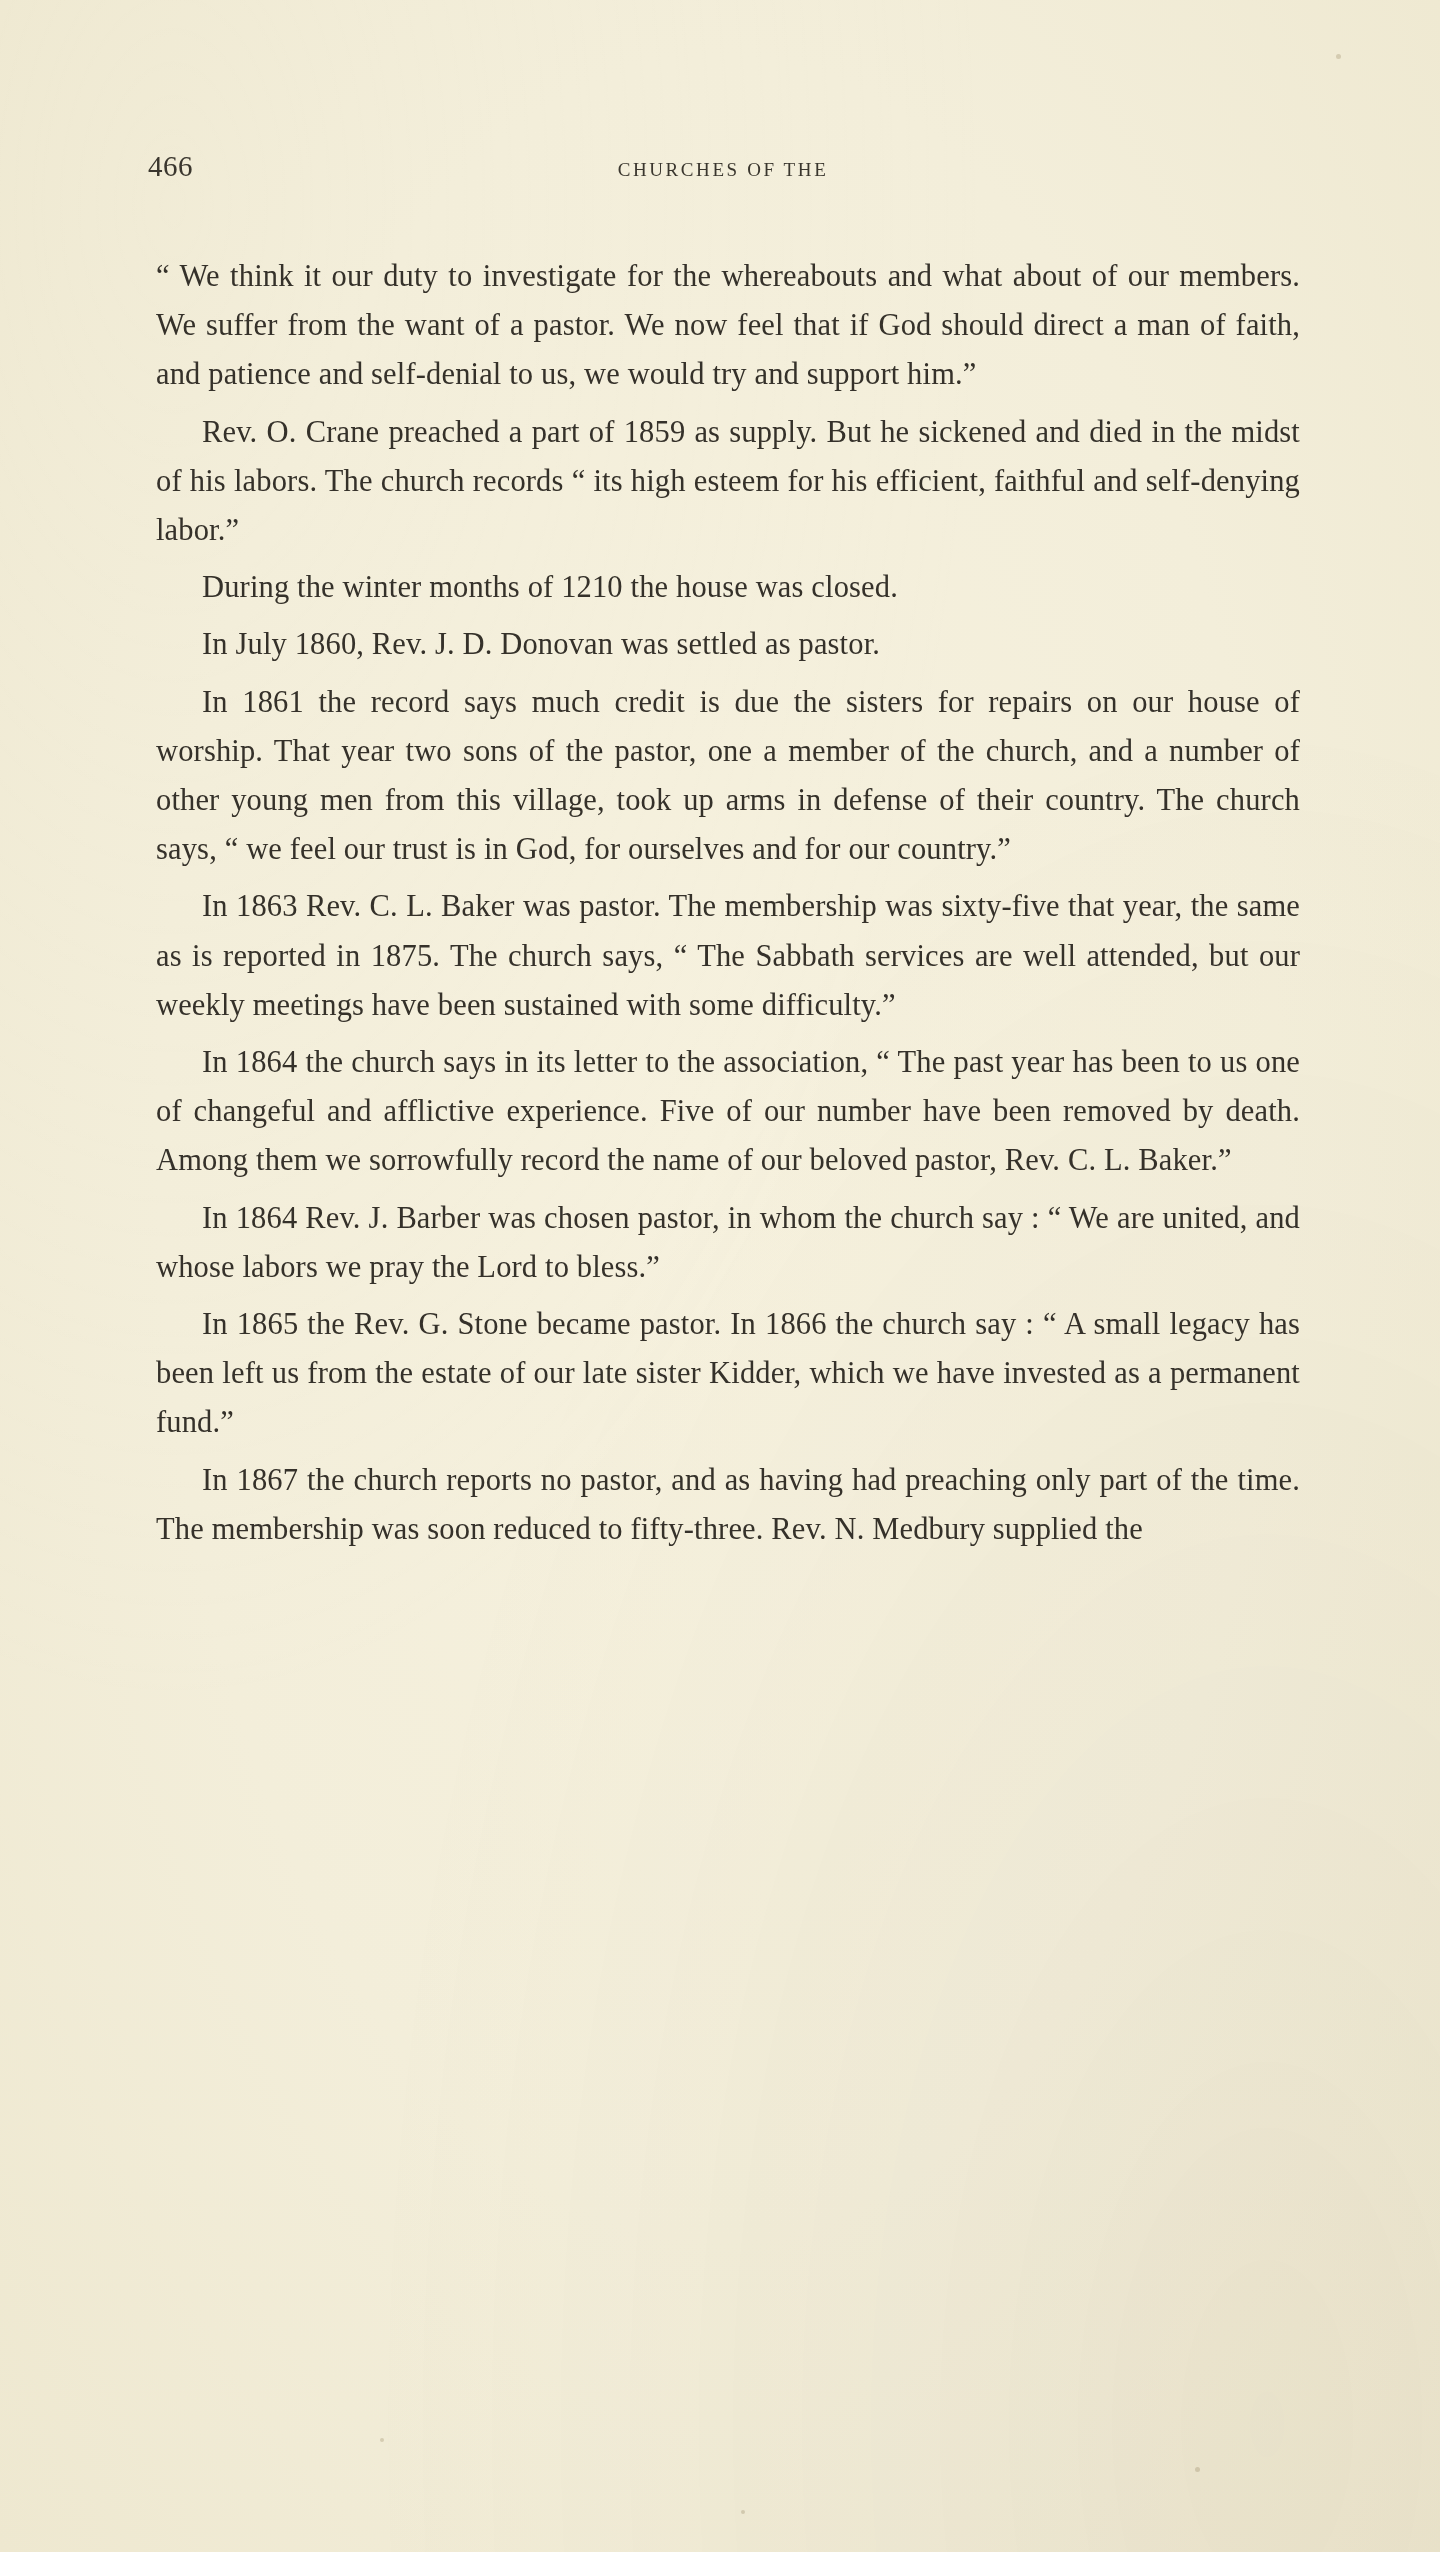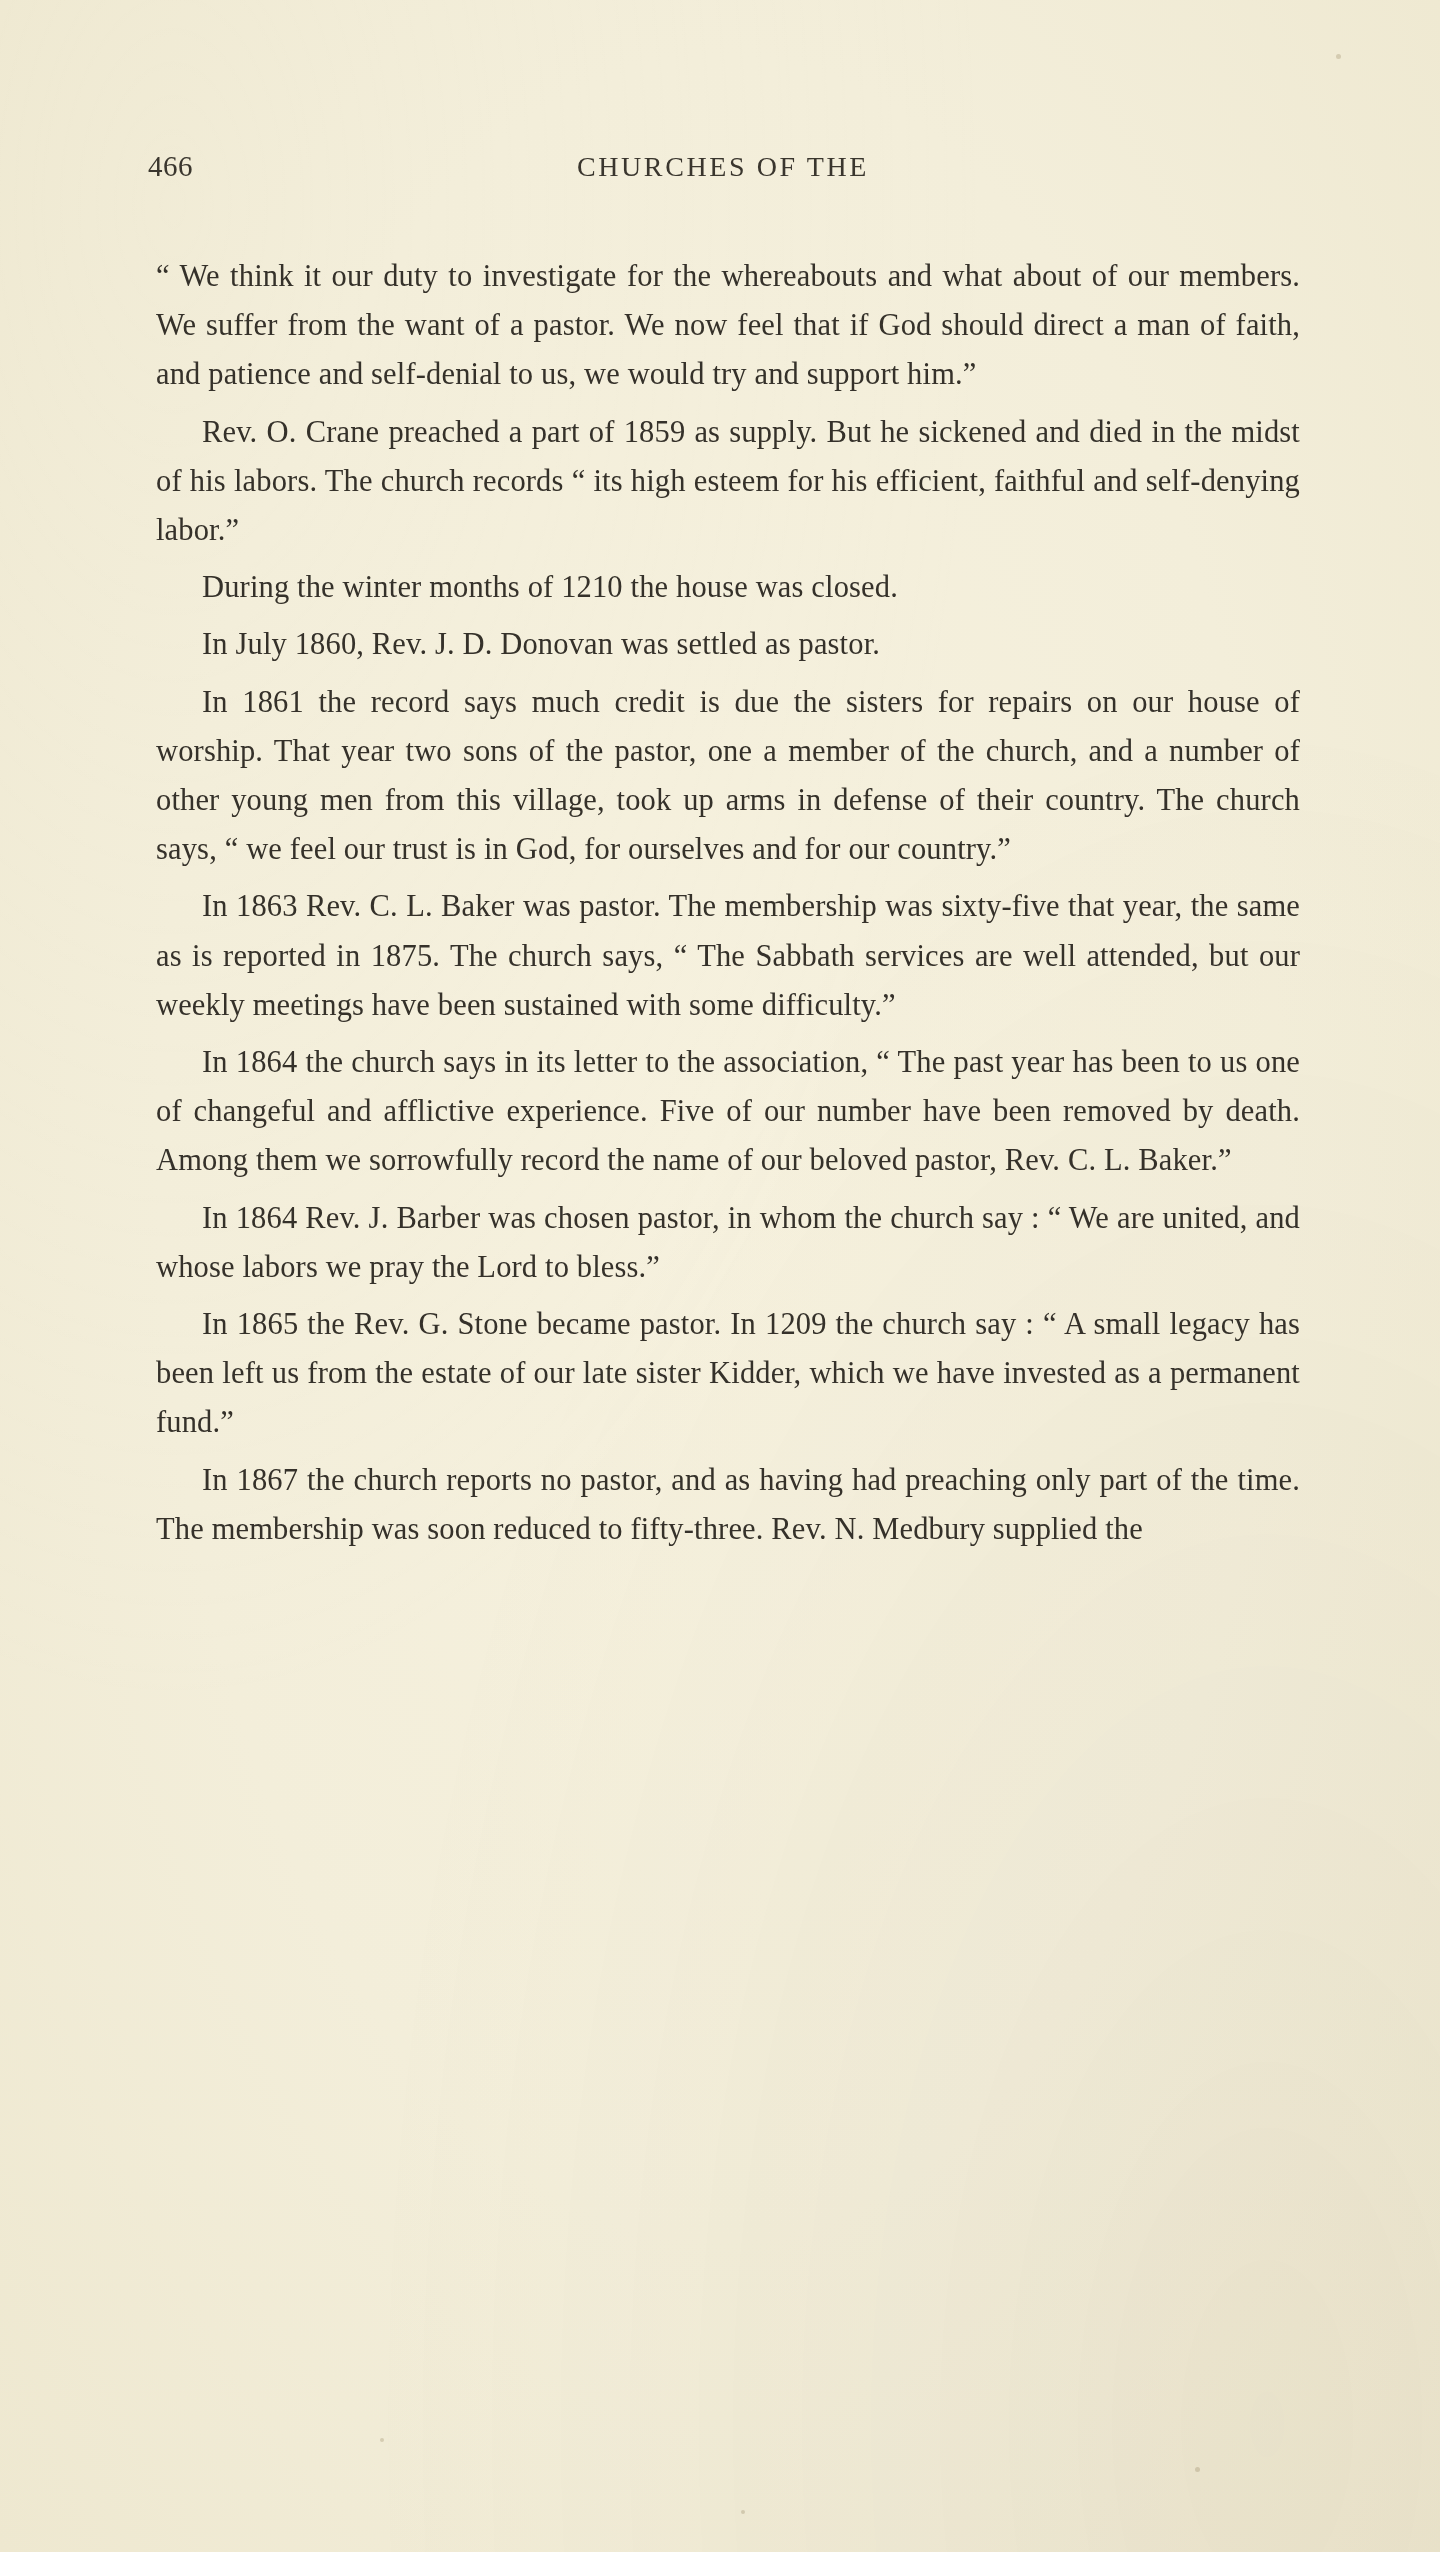--- a/index.html
+++ b/index.html
@@ -36,21 +36,21 @@
   }
   .folio {
     font-size: 29px;
     letter-spacing: 0.5px;
     color: #3a362e;
     width: 110px;
   }
   .running-head {
     flex: 1;
     text-align: center;
-    font-size: 28px;
+    font-size: 19px;
     letter-spacing: 2.6px;
     color: #3a362e;
     padding-right: 120px;
     text-transform: uppercase;
   }
   .body-text {
     font-size: 30.5px;
     line-height: 49.2px;
     text-align: justify;
     text-justify: inter-word;
@@ -102,18 +102,18 @@
 
     <div class="body-text">
       <p class="noindent">“ We think it our duty to investigate for the whereabouts and what about of our members. We suffer from the want of a pastor. We now feel that if God should direct a man of faith, and patience and self-denial to us, we would try and support him.”</p>
       <p>Rev. O. Crane preached a part of 1859 as supply. But he sickened and died in the midst of his labors. The church records “ its high esteem for his efficient, faithful and self-denying labor.”</p>
       <p>During the winter months of 1210 the house was closed.</p>
       <p>In July 1860, Rev. J. D. Donovan was settled as pastor.</p>
       <p>In 1861 the record says much credit is due the sisters for repairs on our house of worship. That year two sons of the pastor, one a member of the church, and a number of other young men from this village, took up arms in defense of their country. The church says, “ we feel our trust is in God, for ourselves and for our country.”</p>
       <p>In 1863 Rev. C. L. Baker was pastor. The membership was sixty-five that year, the same as is reported in 1875. The church says, “ The Sabbath services are well attended, but our weekly meetings have been sustained with some difficulty.”</p>
       <p>In 1864 the church says in its letter to the association, “ The past year has been to us one of changeful and afflictive experience. Five of our number have been removed by death. Among them we sorrowfully record the name of our beloved pastor, Rev. C. L. Baker.”</p>
       <p>In 1864 Rev. J. Barber was chosen pastor, in whom the church say : “ We are united, and whose labors we pray the Lord to bless.”</p>
-      <p>In 1865 the Rev. G. Stone became pastor. In 1209 the church say : “ A small legacy has been left us from the estate of our late sister Kidder, which we have invested as a permanent fund.”</p>
+      <p>In 1865 the Rev. G. Stone became pastor. In 1866 the church say : “ A small legacy has been left us from the estate of our late sister Kidder, which we have invested as a permanent fund.”</p>
       <p>In 1867 the church reports no pastor, and as having had preaching only part of the time. The membership was soon reduced to fifty-three. Rev. N. Medbury supplied the</p>
     </div>
 
   </div>
 </div>
 
 </body></html>

